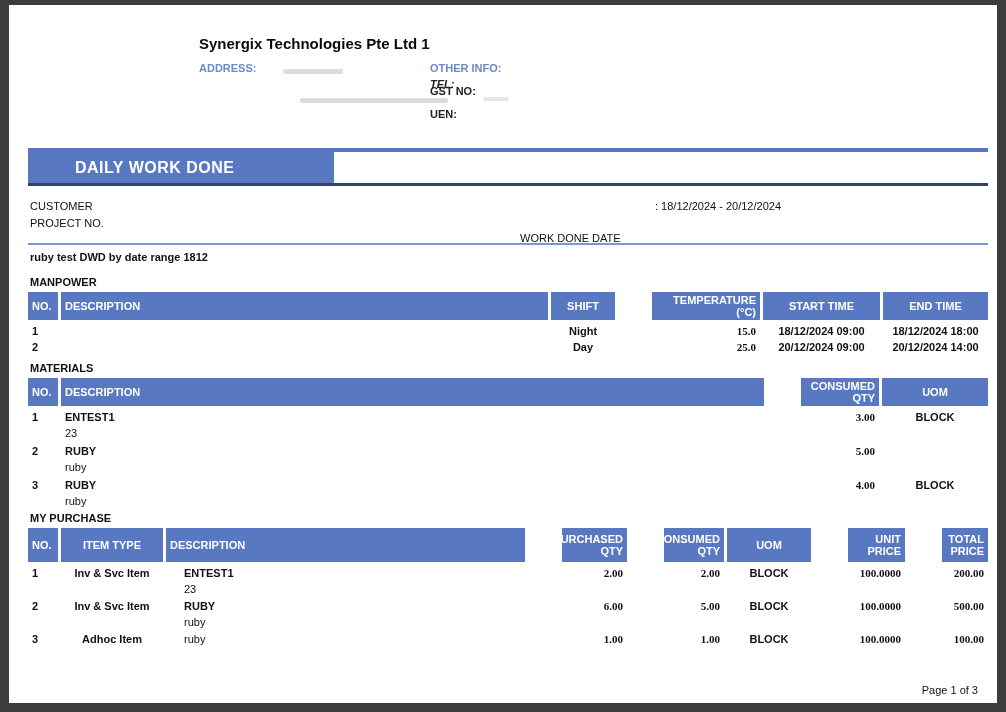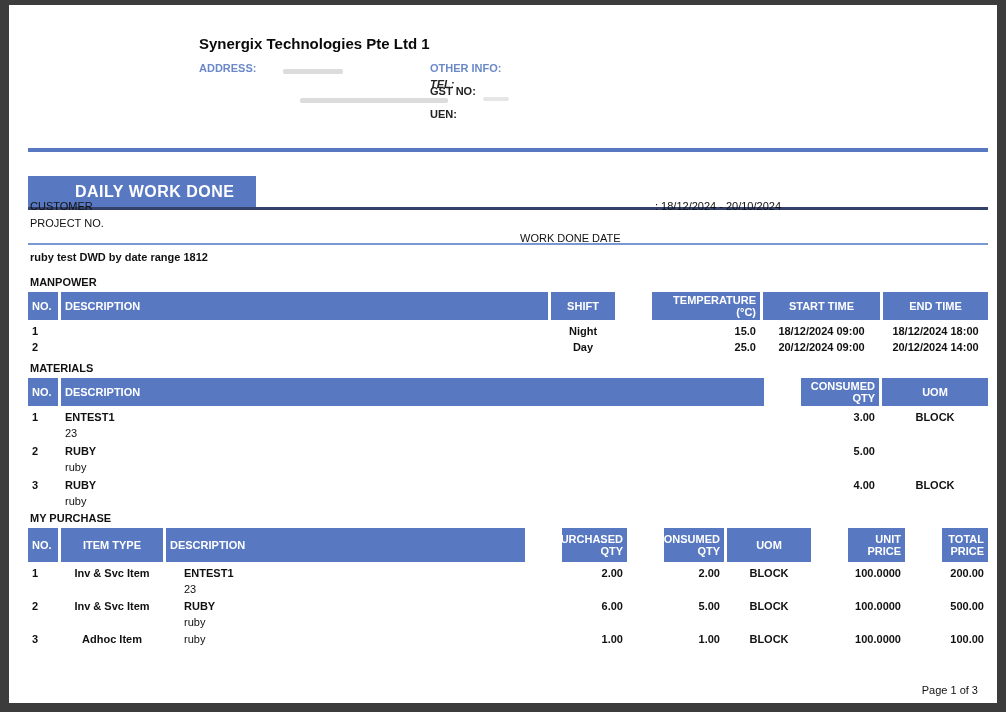--- a/index.html
+++ b/index.html
@@ -29,22 +29,22 @@
   .uen-label { left:402px; top:103px; }
   .redacted { background:#DCDCDC; border-radius:2px; }
   .red1 { left:255px; top:64px; width:60px; height:5px; }
   .red2 { left:272px; top:93px; width:148px; height:5px; }
   .red3 { left:455px; top:92px; width:26px; height:4px; opacity:.7; }
 
   
   .titlebar { left:0; right:0; top:143px; }
   .bar-top { height:4px; background:#5878C2; }
   .banner {
-    width:228px; height:31px; background:#5878C2;
-    display:flex; align-items:center; padding-left:47px;margin-top:24px;
+    width:306px; height:31px; background:#5878C2;
+    display:flex; align-items:center; padding-left:47px;
   }
   .banner span { color:#ffffff; font-size:16px; font-weight:bold; letter-spacing:.5px; }
   .bar-bottom { height:3px; background:#33416B; }
 
   
   .meta-text { font-size:11px; color:#111; }
   .customer { left:2px; top:195px; }
   .project { left:2px; top:212px; }
   .wdd-label { left:492px; top:195px;margin-top:32px; }
   .wdd-value { left:627px; top:195px; }
@@ -72,21 +72,21 @@
   .tbl-purchase .thead { height:34px; }
   .th {
     background:#5878C2; color:#fff; font-size:11px; font-weight:bold;
     line-height:12px; display:flex; align-items:center; padding:0 4px;
   }
   .th.ac { justify-content:center; text-align:center; }
   .th.ar { justify-content:flex-end; text-align:right;margin-left:34px; }
 
   .td { font-size:11px; font-weight:bold; color:#111; line-height:16px; padding:0 4px; }
   .td.ac { text-align:center; }
-  .td.ar { text-align:right; }
+  .td.ar { text-align:right;font-family:Liberation Serif, serif; }
   .sub { font-weight:normal; }
   .row-mp { height:16px; }
   .row-mat { height:34px; }
   .row-pur { height:33px; }
   .desc-indent { padding-left:18px; }
 
   .footer { right:10px; top:679px; font-size:11px; color:#111; }
 </style>
 </head>
 <body>
@@ -108,21 +108,21 @@
       <div class="bar-top"></div>
       <div class="banner">
         <span>DAILY WORK DONE</span>
       </div>
       <div class="bar-bottom"></div>
     </div>
 
     <div class="abs meta-text customer">CUSTOMER</div>
     <div class="abs meta-text project">PROJECT NO.</div>
     <div class="abs meta-text wdd-label">WORK DONE DATE</div>
-    <div class="abs meta-text wdd-value">: 18/12/2024 - 20/10/2024</div>
+    <div class="abs meta-text wdd-value">: 18/12/2024 - 20/12/2024</div>
 
     <div class="abs sep"></div>
 
     <div class="abs note">ruby test DWD by date range 1812</div>
 
     <div class="abs sec-label sec-manpower">MANPOWER</div>
     <div class="abs tbl tbl-manpower">
       <div class="tr manpower-grid thead">
         <div class="th">NO.</div>
         <div class="th">DESCRIPTION</div>

